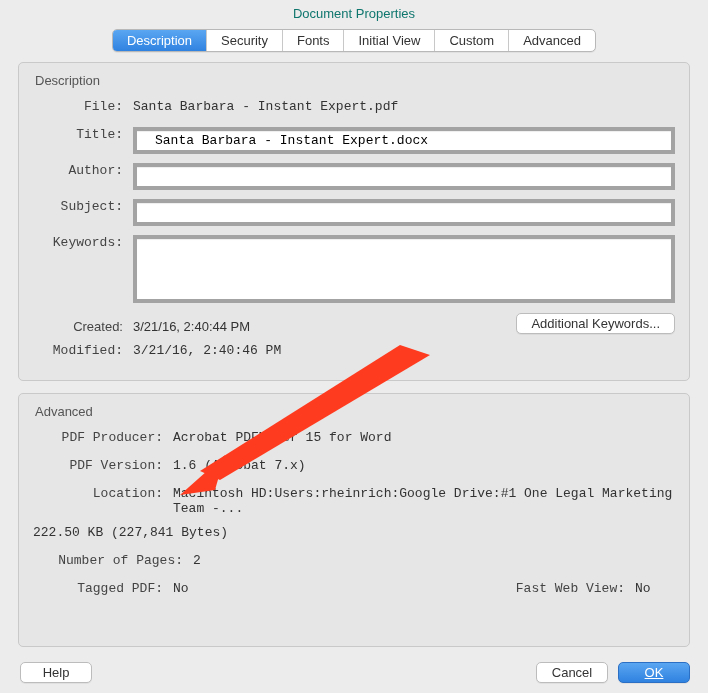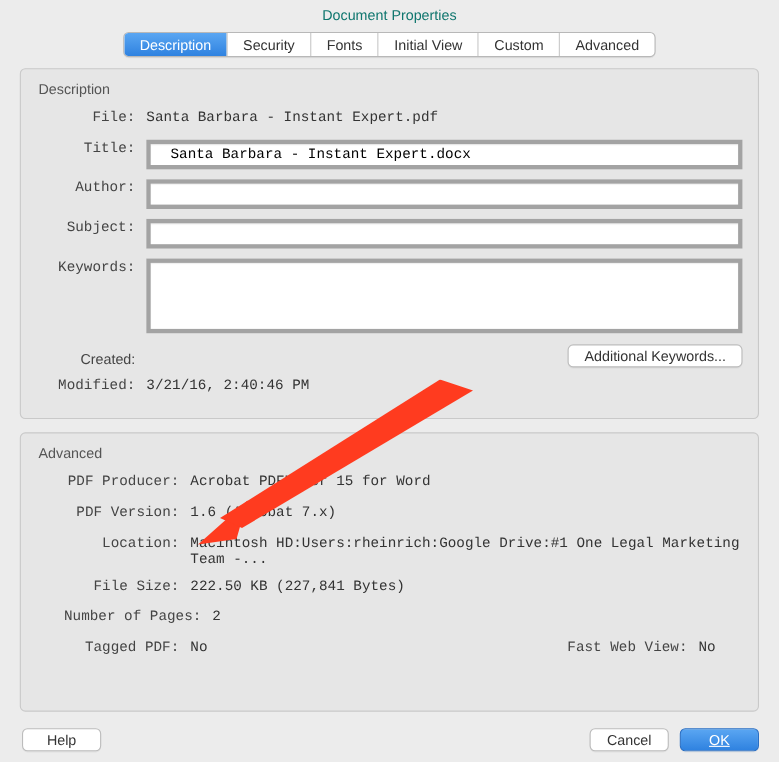--- a/index.html
+++ b/index.html
@@ -180,20 +180,21 @@
       <div class="label">Subject:</div>
       <div class="value"><input type="text" value="" style=""></div>
     </div>
     <div class="row">
       <div class="label">Keywords:</div>
       <div class="value"><textarea style=""></textarea></div>
     </div>
 
     <div class="meta-row">
       <div class="label">Created:</div>
+      <div class="value" style="flex:0 0 auto;width:250px;">3/21/16, 2:40:44 PM</div>
       <button class="btn">Additional Keywords...</button>
     </div>
     <div class="row">
       <div class="label">Modified:</div>
       <div class="value">3/21/16, 2:40:46 PM</div>
     </div>
   </div>
 
   <div class="group" style="padding-bottom:40px;">
     <div class="group-title">Advanced</div>
@@ -204,21 +205,20 @@
     </div>
     <div class="row">
       <div class="label wide">PDF Version:</div>
       <div class="value">1.6 (Acrobat 7.x)</div>
     </div>
     <div class="row">
       <div class="label wide">Location:</div>
       <div class="value">Macintosh HD:Users:rheinrich:Google Drive:#1 One Legal Marketing Team -...</div>
     </div>
     <div class="row">
-      <div class="label wide">File Size:</div>
       <div class="value">222.50 KB (227,841 Bytes)</div>
     </div>
     <div class="row two-col">
       <div class="col-r">
         <div class="sub-label">Number of Pages:</div>
         <div class="value2">2</div>
       </div>
     </div>
     <div class="row two-col">
       <div class="col-l">

